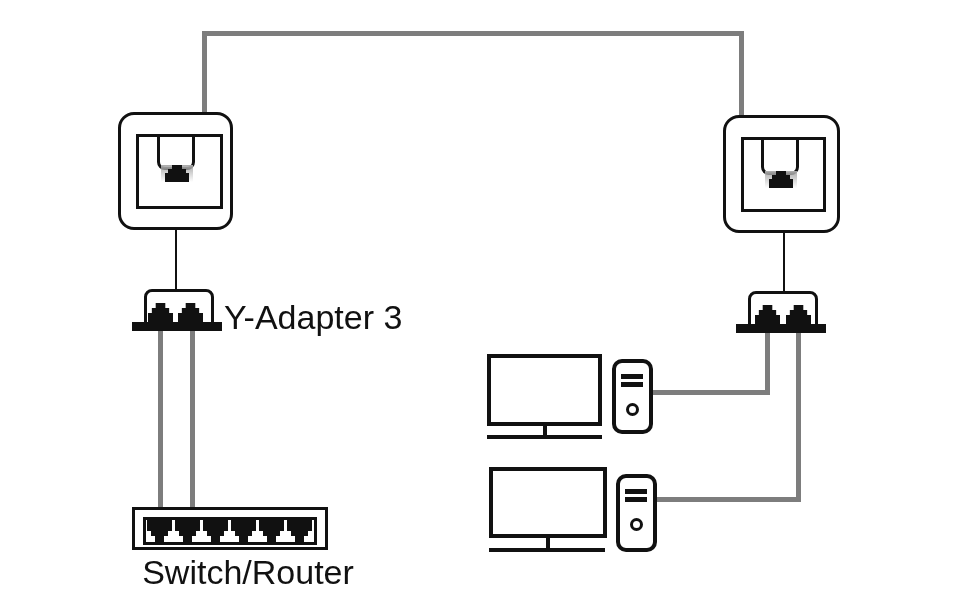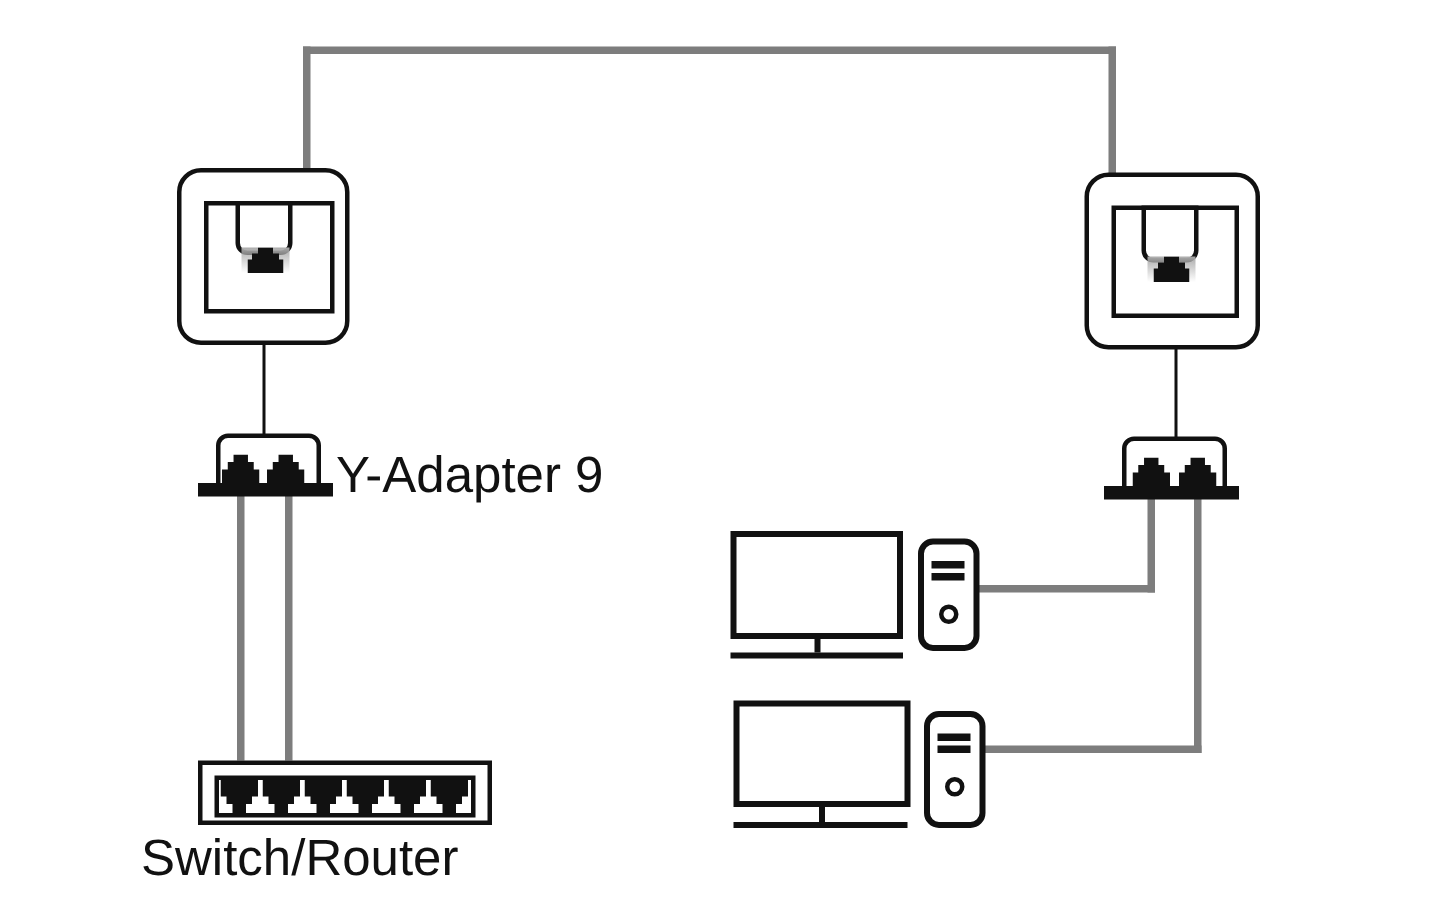--- a/index.html
+++ b/index.html
@@ -133,21 +133,21 @@
   <div class="abs" style="left:0; top:0;">
     <div class="adapter-body" style="left:144px; top:289px; width:64px; height:32px;"></div>
     <svg class="glyph" style="left:148px; top:303px;" width="25" height="22" viewBox="0 0 26 22" preserveAspectRatio="none">
       <polygon points="0,22 0,10 4,10 4,5 8,5 8,0 18,0 18,5 22,5 22,10 26,10 26,22"></polygon>
     </svg>
     <svg class="glyph" style="left:178px; top:303px;" width="25" height="22" viewBox="0 0 26 22" preserveAspectRatio="none">
       <polygon points="0,22 0,10 4,10 4,5 8,5 8,0 18,0 18,5 22,5 22,10 26,10 26,22"></polygon>
     </svg>
     <div class="adapter-bar" style="left:132px; top:322px; width:90px; height:9px;"></div>
   </div>
-  <div class="label" style="left:224px; top:299px;">Y-Adapter 9</div>
+  <div class="label" style="left:224px; top:299px;">Y-Adapter 3</div>
 
   <div class="abs" style="left:0; top:0;">
     <div class="adapter-body" style="left:748px; top:291px; width:64px; height:32px;"></div>
     <svg class="glyph" style="left:755px; top:305px;" width="25" height="22" viewBox="0 0 26 22" preserveAspectRatio="none">
       <polygon points="0,22 0,10 4,10 4,5 8,5 8,0 18,0 18,5 22,5 22,10 26,10 26,22"></polygon>
     </svg>
     <svg class="glyph" style="left:786px; top:305px;" width="25" height="22" viewBox="0 0 26 22" preserveAspectRatio="none">
       <polygon points="0,22 0,10 4,10 4,5 8,5 8,0 18,0 18,5 22,5 22,10 26,10 26,22"></polygon>
     </svg>
     <div class="adapter-bar" style="left:736px; top:324px; width:90px; height:9px;"></div>
@@ -168,21 +168,21 @@
     <svg class="glyph" style="left:231px; top:520px;" width="25" height="22" viewBox="0 0 25 22" preserveAspectRatio="none">
       <polygon points="0,0 25,0 25,11 21,11 21,16 17,16 17,22 8,22 8,16 4,16 4,11 0,11"></polygon>
     </svg>
     <svg class="glyph" style="left:259px; top:520px;" width="25" height="22" viewBox="0 0 25 22" preserveAspectRatio="none">
       <polygon points="0,0 25,0 25,11 21,11 21,16 17,16 17,22 8,22 8,16 4,16 4,11 0,11"></polygon>
     </svg>
     <svg class="glyph" style="left:287px; top:520px;" width="25" height="22" viewBox="0 0 25 22" preserveAspectRatio="none">
       <polygon points="0,0 25,0 25,11 21,11 21,16 17,16 17,22 8,22 8,16 4,16 4,11 0,11"></polygon>
     </svg>
   </div>
-  <div class="label" style="left:94px; top:554px; width:250px; ">Switch/Router</div>
+  <div class="label" style="left:123px; top:554px; width:250px; text-align:center;">Switch/Router</div>
 
   <div class="abs" style="left:0; top:0;">
     <div class="monitor" style="left:487px; top:354px; width:107px; height:64px;"></div>
     <div class="line" style="left:543px; top:426px; width:4px; height:9px;"></div>
     <div class="line" style="left:487px; top:435px; width:115px; height:4px;"></div>
     <div class="tower" style="left:612px; top:359px; width:33px; height:67px;"></div>
     <div class="tower-slot" style="left:621px; top:374px; width:22px; height:5px;"></div>
     <div class="tower-slot" style="left:621px; top:382px; width:22px; height:5px;"></div>
     <div class="tower-button" style="left:626px; top:403px; width:7px; height:7px;"></div>
   </div>

